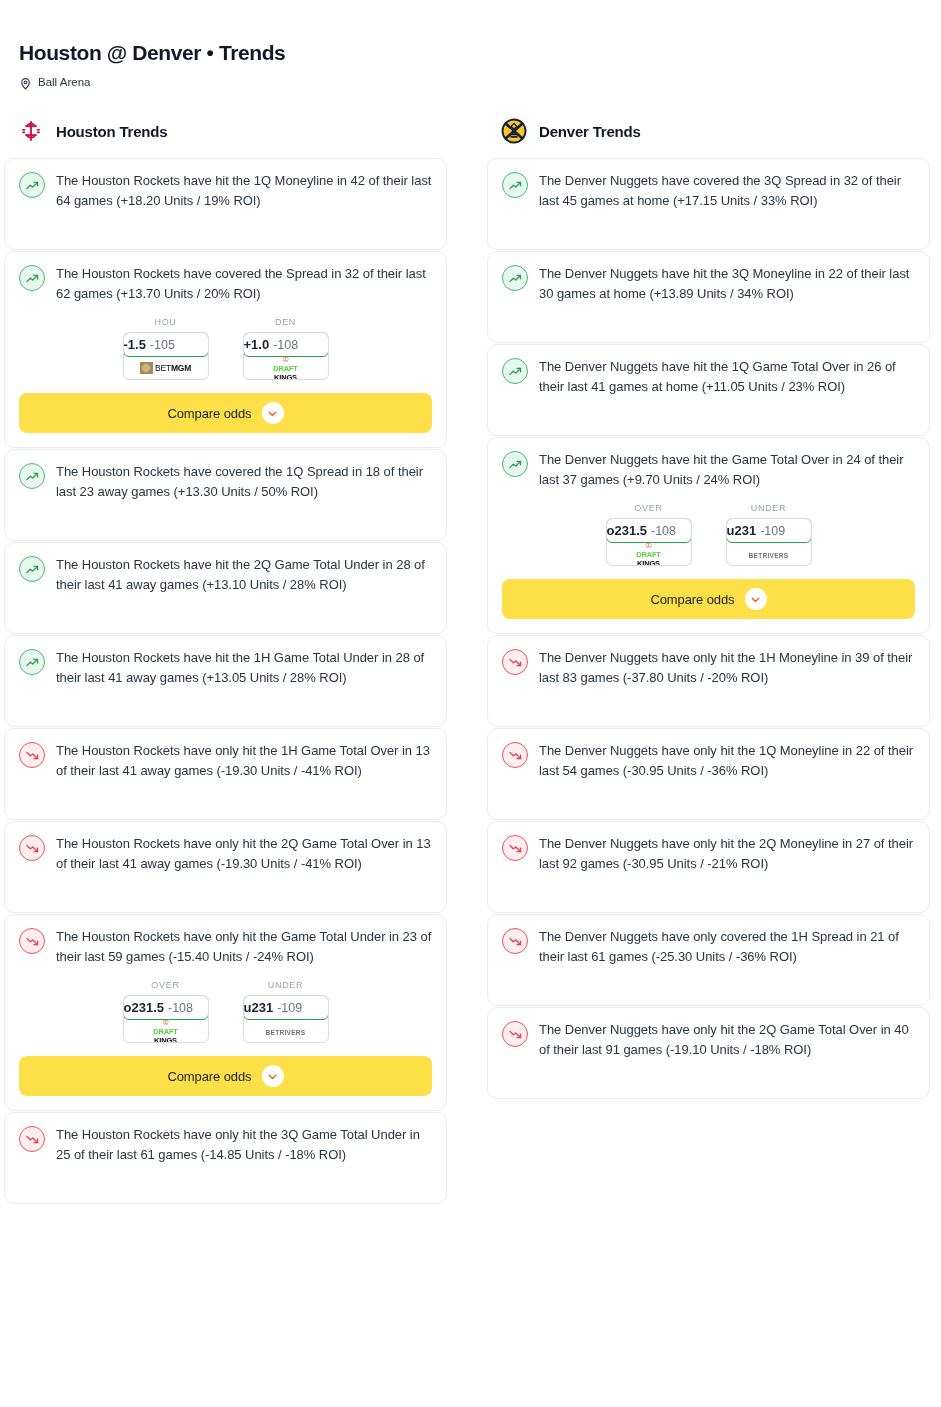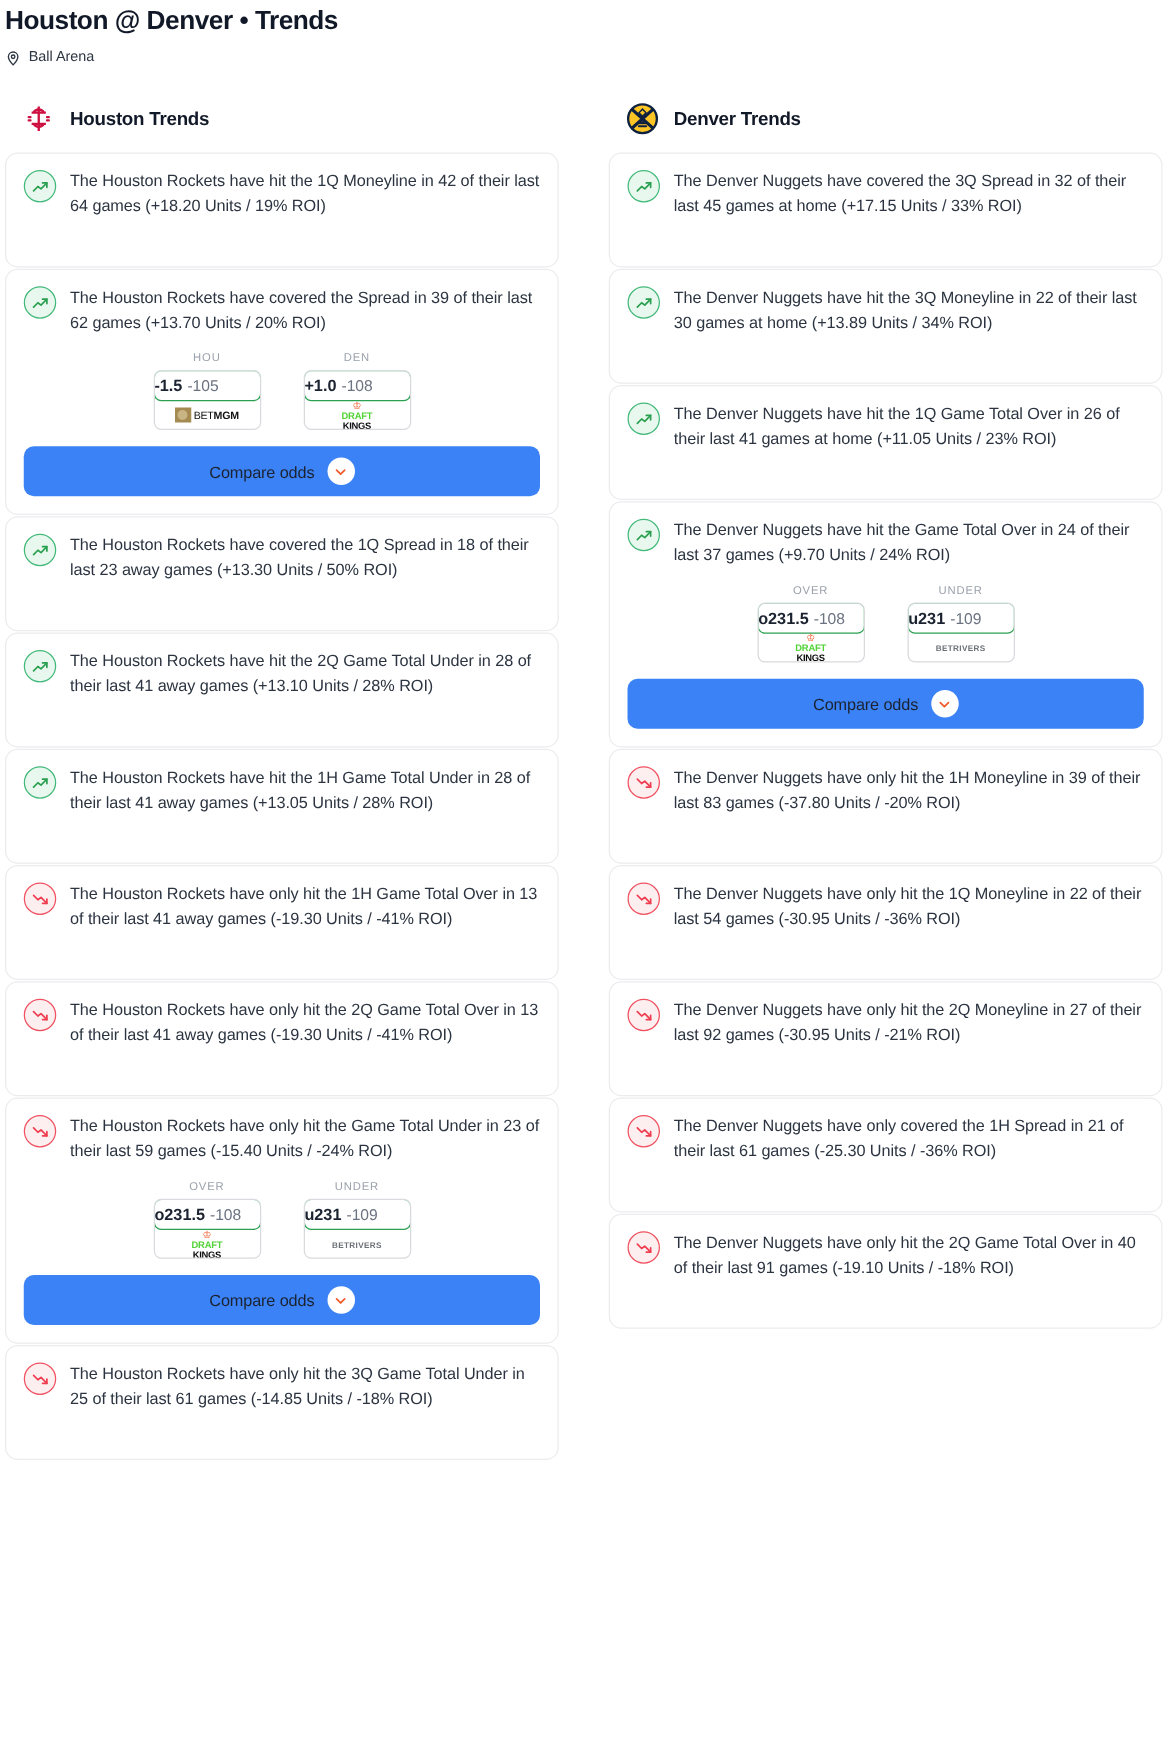--- a/index.html
+++ b/index.html
@@ -8,21 +8,21 @@
     width: 941px;
     background: #ffffff;
     font-family: "Liberation Sans", sans-serif;
     color: #1b2330;
     -webkit-font-smoothing: antialiased;
   }
 
   .page { width: 941px; padding: 0; position: relative; }
 
   
-  .page-header { padding: 4px 8px 0 4px; }
+  .page-header { padding: 4px 8px 0 19px; margin-top: 36px; }
   .page-title {
     font-size: 21px;
     font-weight: bold;
     letter-spacing: -0.4px;
     color: #111827;
     margin: 0;
     line-height: 26px;
   }
   .venue-row {
     display: flex;
@@ -172,21 +172,21 @@
   .logo-br .swoosh {
     width: 44px; height: 7px; margin: 0 auto 1px auto;
     background: linear-gradient(100deg, #f5a623 0%, #e8971a 60%, #d98a10 100%);
     clip-path: polygon(0 55%, 62% 0, 100% 18%, 96% 62%, 34% 100%, 0 100%);
   }
   .logo-br .brtxt { font-size: 6.5px; font-weight: bold; color: #6b6f76; letter-spacing: 0.3px; }
 
   
   .compare-odds {
     margin-top: 13px;
-    background: #3b82f6;
+    background: #fde047;
     border-radius: 8px;
     height: 40px;
     display: flex;
     align-items: center;
     justify-content: center;
     gap: 10px;
     cursor: pointer;
   }
   .compare-odds .label {
     font-size: 13px;
@@ -252,21 +252,21 @@
     </div>
           </div>
           <div class="trend-card tall">
             <div class="trend-row">
       <span class="trend-badge up">
                 <svg viewBox="0 0 24 24" width="15" height="15" fill="none" stroke="#2aa050" stroke-width="2.2" stroke-linecap="round" stroke-linejoin="round">
     <path d="M3 17 L8.5 11.5 L12.5 14.5 L20 7"></path>
                   <path d="M14.5 7 H20 V12.5"></path>
                 </svg>
               </span>
-      <span class="trend-text">The Houston Rockets have covered the Spread in 39 of their last 62 games (+13.70 Units / 20% ROI)</span>
+      <span class="trend-text">The Houston Rockets have covered the Spread in 32 of their last 62 games (+13.70 Units / 20% ROI)</span>
     </div>
             <div class="odds-block">
         <div class="odds-pair">
                 <div class="odds-col">
           <div class="odds-label">HOU</div>
           <div class="odds-box">
             <div class="odds-value">
               <span class="odds-line">-1.5</span>
               <span class="odds-price">-105</span>
             </div>

